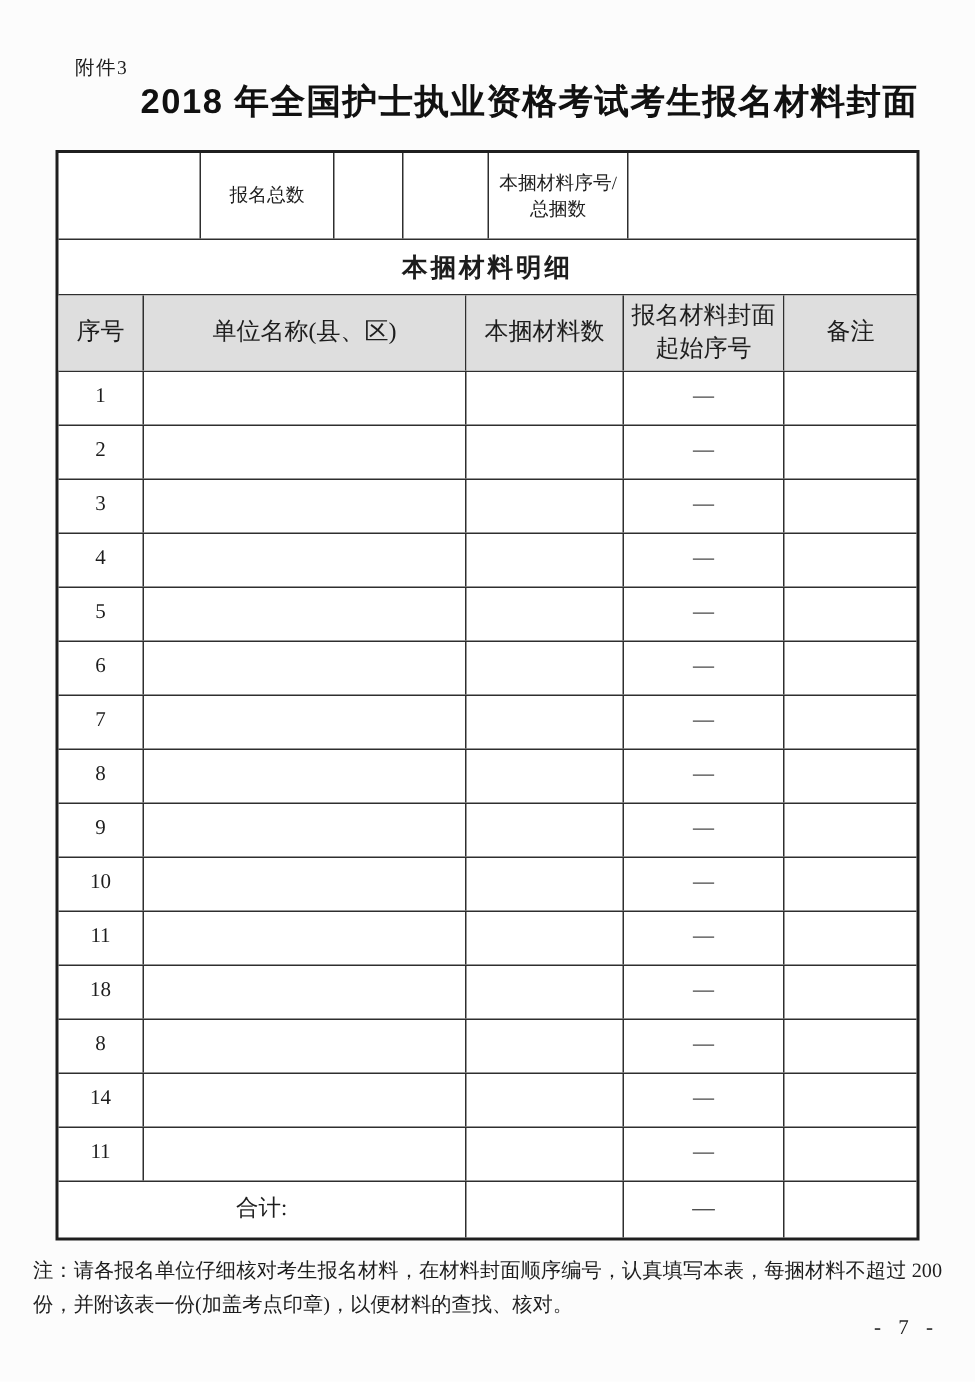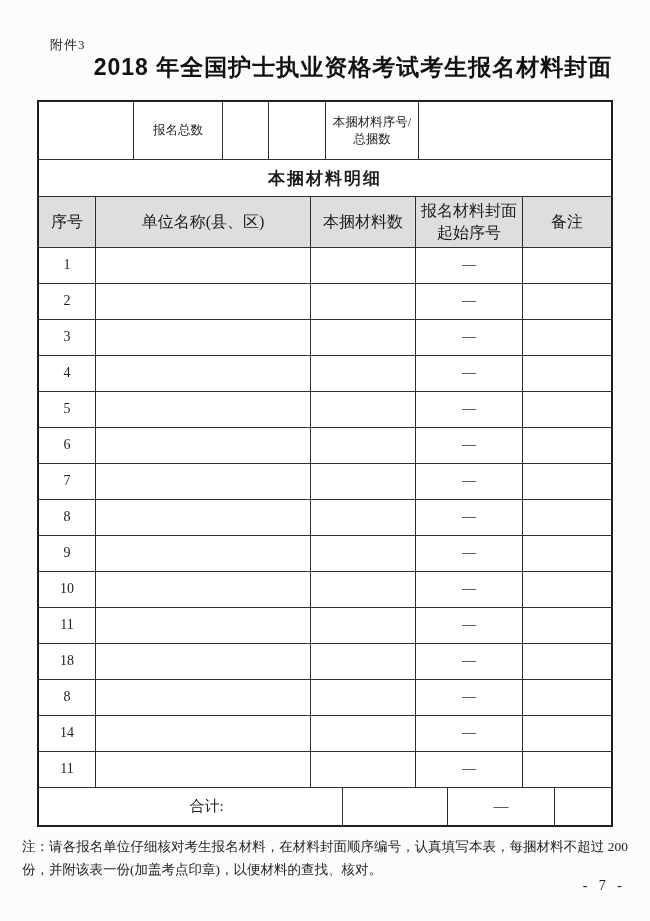--- a/index.html
+++ b/index.html
@@ -56,21 +56,21 @@
     font-size:17px;font-weight:700;letter-spacing:2px;}
 
   
   .header-row{grid-template-columns:57px 215px 105px 107px auto;height:51px;font-size:16px;}
   .header-row .cell{background:var(--header-bg);}
 
   
   .data-row{grid-template-columns:57px 215px 105px 107px auto;height:36px;font-size:14px;}
 
   
-  .total-row{grid-template-columns:272px 105px 107px auto;height:37px;font-size:15px;border-bottom:none;margin-left:32px;}
+  .total-row{grid-template-columns:272px 105px 107px auto;height:37px;font-size:15px;border-bottom:none;}
 
   .dash{letter-spacing:0;}
   .note{
     position:absolute;left:22px;top:836px;width:606px;
     font-size:13.5px;line-height:1.7;text-align:justify;
   }
   .page-number{
     position:absolute;right:24px;top:878px;
     font-size:14px;letter-spacing:4px;
   }

